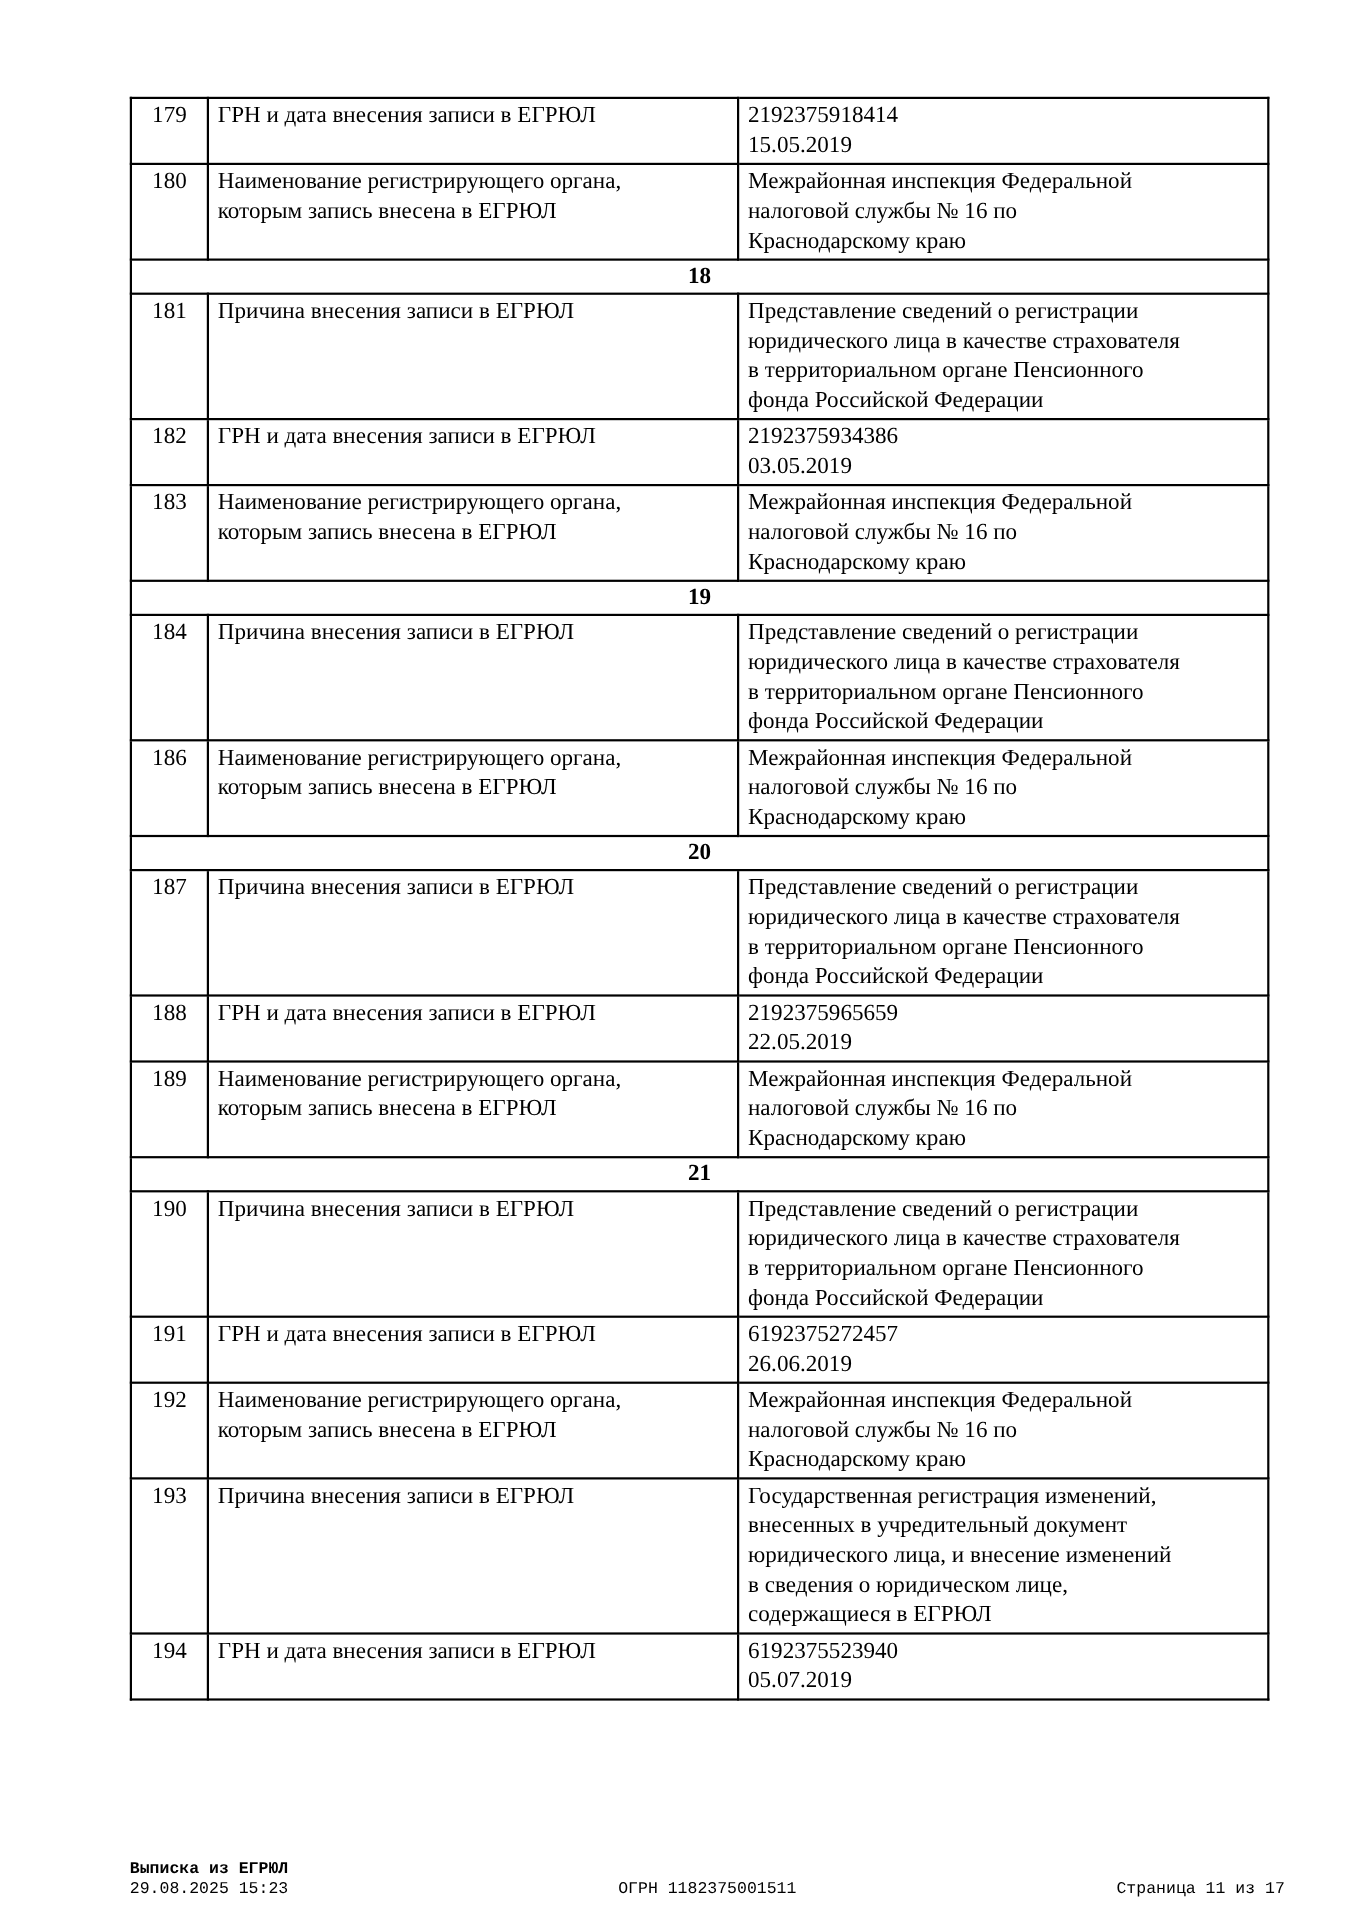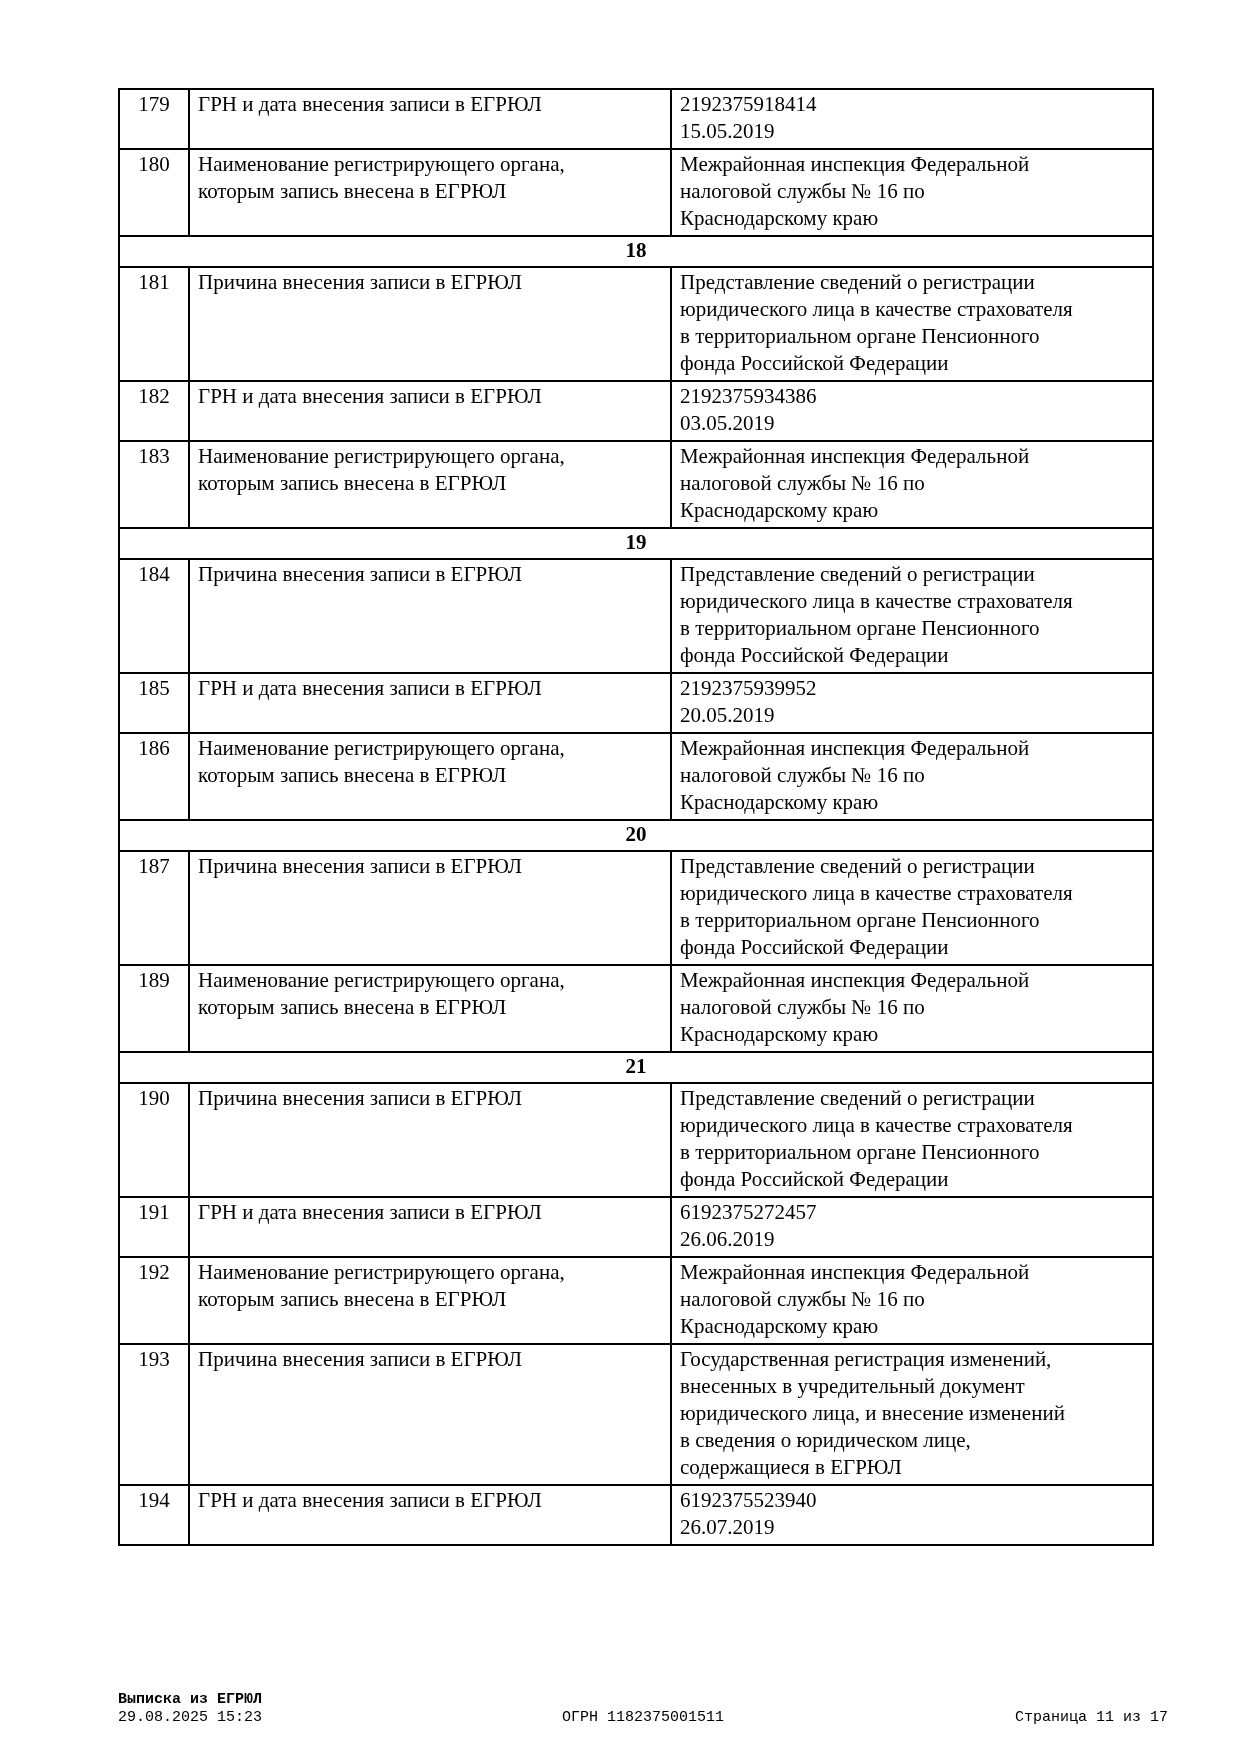--- a/index.html
+++ b/index.html
@@ -142,30 +142,20 @@
             <div>Причина внесения записи в ЕГРЮЛ</div>
           </td>
           <td class="value">
             <div>Представление сведений о регистрации</div>
             <div>юридического лица в качестве страхователя</div>
             <div>в территориальном органе Пенсионного</div>
             <div>фонда Российской Федерации</div>
           </td>
         </tr>
         <tr>
-          <td class="num">185</td>
-          <td class="label">
-            <div>ГРН и дата внесения записи в ЕГРЮЛ</div>
-          </td>
-          <td class="value">
-            <div>2192375939952</div>
-            <div>20.05.2019</div>
-          </td>
-        </tr>
-        <tr>
           <td class="num">186</td>
           <td class="label">
             <div>Наименование регистрирующего органа,</div>
             <div>которым запись внесена в ЕГРЮЛ</div>
           </td>
           <td class="value">
             <div>Межрайонная инспекция Федеральной</div>
             <div>налоговой службы № 16 по</div>
             <div>Краснодарскому краю</div>
           </td>
@@ -176,20 +166,30 @@
         <tr>
           <td class="num">187</td>
           <td class="label">
             <div>Причина внесения записи в ЕГРЮЛ</div>
           </td>
           <td class="value">
             <div>Представление сведений о регистрации</div>
             <div>юридического лица в качестве страхователя</div>
             <div>в территориальном органе Пенсионного</div>
             <div>фонда Российской Федерации</div>
+          </td>
+        </tr>
+        <tr>
+          <td class="num">188</td>
+          <td class="label">
+            <div>ГРН и дата внесения записи в ЕГРЮЛ</div>
+          </td>
+          <td class="value">
+            <div>2192375965659</div>
+            <div>22.05.2019</div>
           </td>
         </tr>
         <tr>
           <td class="num">189</td>
           <td class="label">
             <div>Наименование регистрирующего органа,</div>
             <div>которым запись внесена в ЕГРЮЛ</div>
           </td>
           <td class="value">
             <div>Межрайонная инспекция Федеральной</div>
@@ -247,21 +247,21 @@
             <div>содержащиеся в ЕГРЮЛ</div>
           </td>
         </tr>
         <tr>
           <td class="num">194</td>
           <td class="label">
             <div>ГРН и дата внесения записи в ЕГРЮЛ</div>
           </td>
           <td class="value">
             <div>6192375523940</div>
-            <div>26.07.2019</div>
+            <div>05.07.2019</div>
           </td>
         </tr>
       </tbody>
   </table>
 
   <div class="footer">
     <div class="f-left">
       <div class="f-title">Выписка из ЕГРЮЛ</div>
       <div class="f-datetime">29.08.2025 15:23</div>
     </div>

